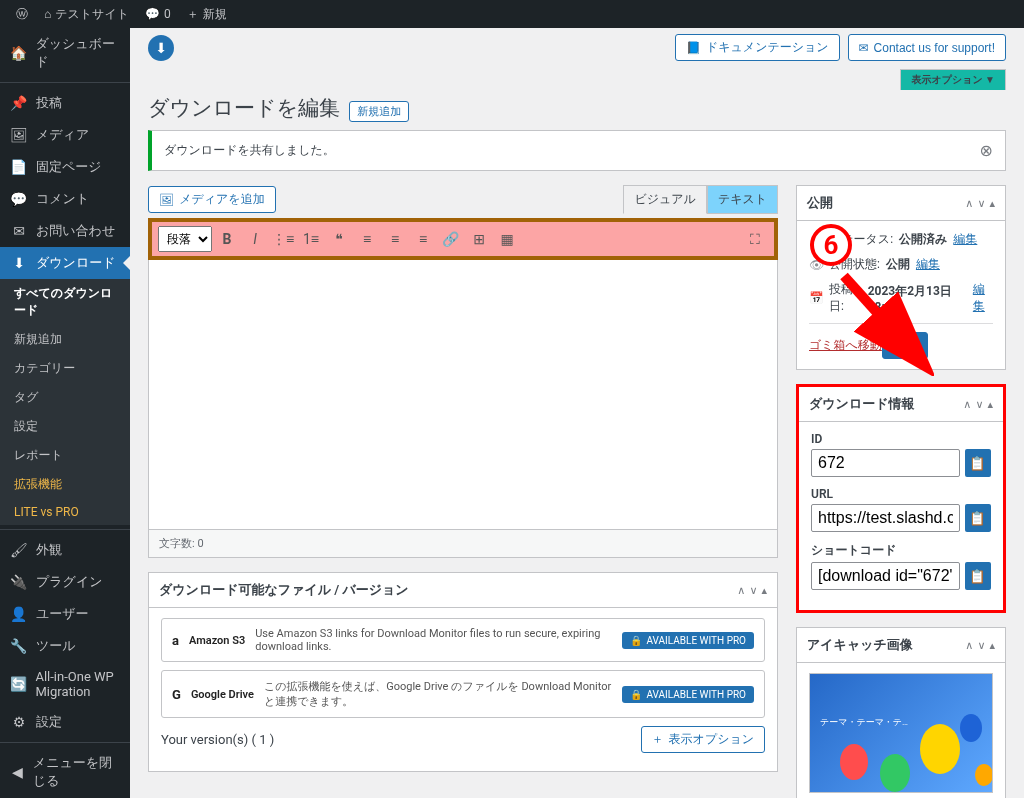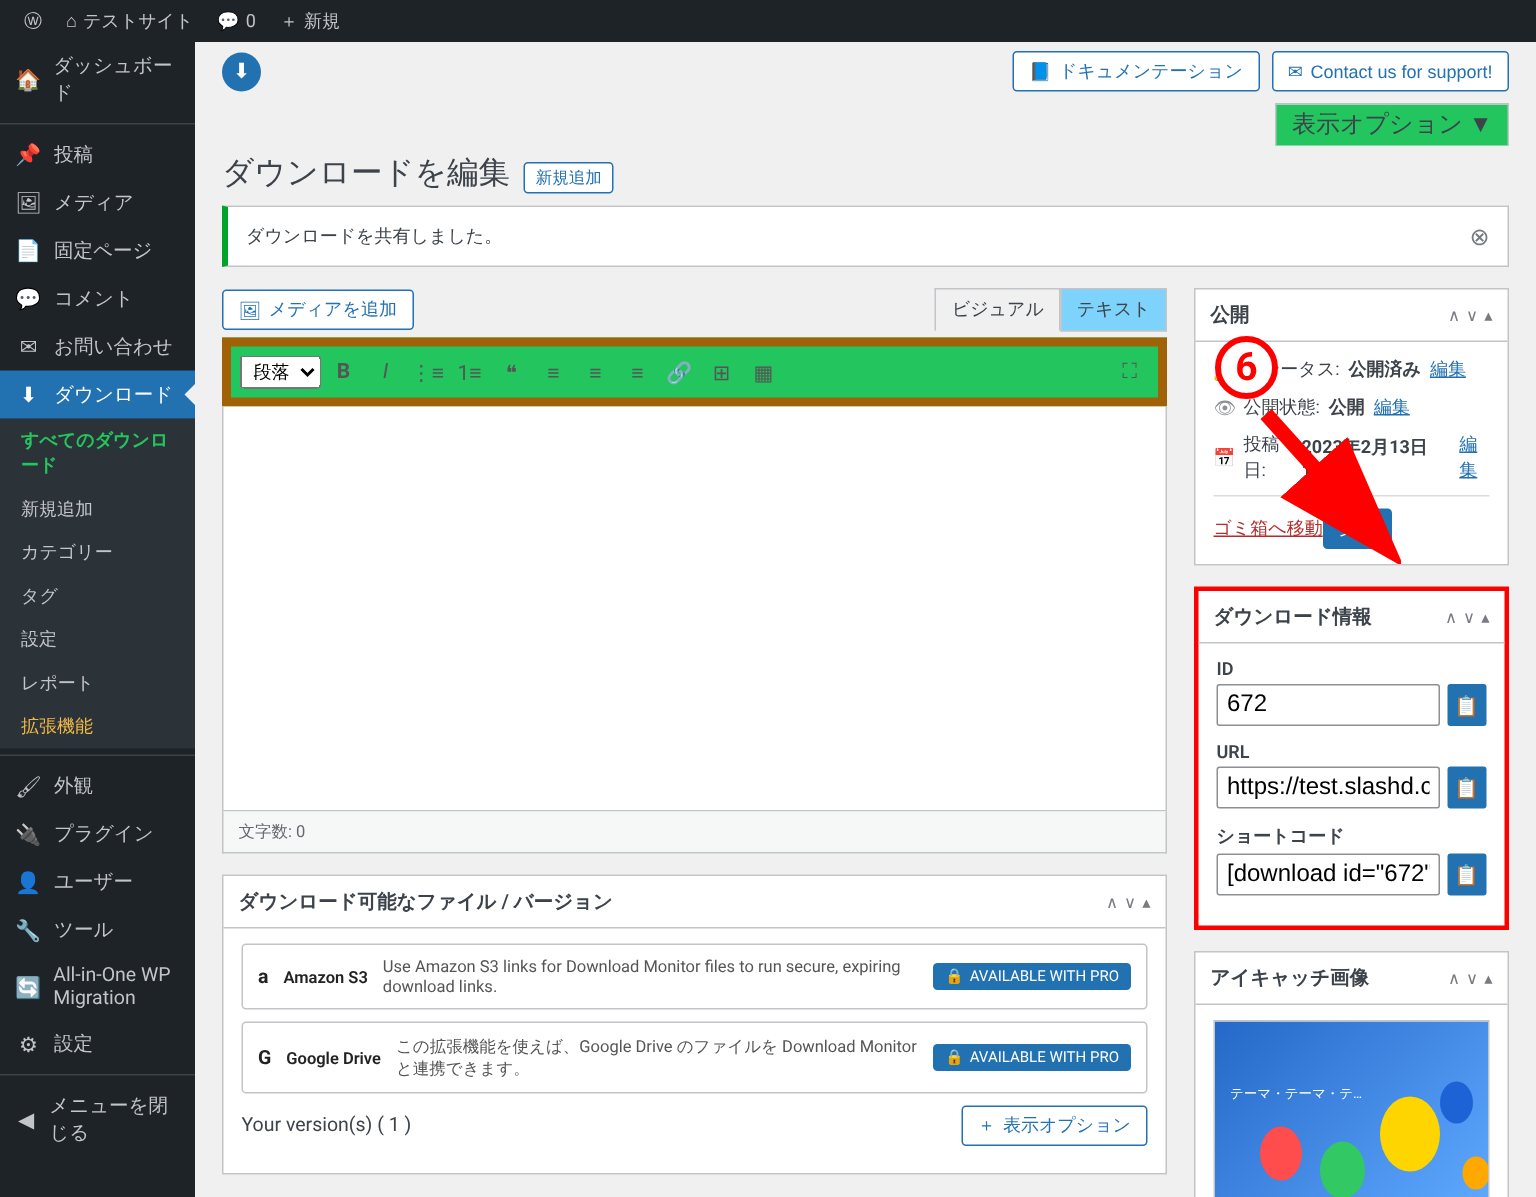--- a/index.html
+++ b/index.html
@@ -9,57 +9,57 @@
 .admin-bar { background: #1d2327; color: #c3c4c7; height: 28px; display: flex; align-items: center; padding: 0 8px; font-size: 12px; }
 .admin-bar .ab-item { display: flex; align-items: center; gap: 4px; padding: 0 8px; cursor: pointer; }
 
 
 .sidebar { position: absolute; top: 28px; left: 0; width: 130px; bottom: 0; background: #1d2327; color: #c3c4c7; font-size: 13px; }
 .menu-item { display: flex; align-items: center; gap: 8px; padding: 7px 10px; cursor: pointer; }
 .menu-item.current { background: #2271b1; color: #fff; position: relative; }
 .menu-item.current::after { content: ""; position: absolute; right: -1px; top: 50%; transform: translateY(-50%); border: 8px solid transparent; border-right-color: #f0f0f1; }
 .submenu { background: #2c3338; }
 .submenu .sub-item { padding: 6px 12px 6px 14px; font-size: 12px; cursor: pointer; color: #c3c4c7; }
-.submenu .sub-item.active { color: #22c55e; font-weight: 600; }
+.submenu .sub-item.active { color: #ffffff; font-weight: 600; }
 .submenu .sub-item.orange { color: #f0b849; }
 .menu-sep { border-top: 1px solid #3c434a; margin: 4px 0; }
 .mi-icon { width: 18px; text-align: center; font-size: 14px; }
 
 
 .main { position: absolute; top: 28px; left: 130px; right: 0; bottom: 0; overflow: auto; padding: 6px 18px 30px 18px; }
 .topbar { display: flex; justify-content: space-between; align-items: center; margin-bottom: 8px; }
 .circle-icon { width: 26px; height: 26px; border-radius: 50%; background: #2271b1; color: #fff; display: flex; align-items: center; justify-content: center; font-size: 14px; }
 .top-links { display: flex; gap: 8px; }
 .btn { border: 1px solid #2271b1; background: #fff; color: #2271b1; padding: 4px 10px; border-radius: 3px; font-size: 12px; cursor: pointer; display: inline-flex; align-items: center; gap: 5px; }
 .btn-primary { background: #2271b1; color: #fff; border-color: #2271b1; }
 .btn-sm { padding: 2px 7px; font-size: 11px; }
 
 .screen-options { display: flex; justify-content: flex-end; margin-bottom: 4px; }
-.screen-options-tab { border: 1px solid #c3c4c7; border-bottom: none; background: #22c55e; padding: 3px 10px; font-size: 16px; cursor: pointer; }
+.screen-options-tab { border: 1px solid #c3c4c7; border-bottom: none; background: #14b8a6; padding: 3px 10px; font-size: 10px; cursor: pointer; font-weight: bold; }
 
 h1.page-title { font-size: 21px; font-weight: 400; display: inline-block; margin-right: 6px; }
 .notice { border: 1px solid #c3c4c7; border-left: 4px solid #00a32a; background: #fff; padding: 10px 12px; margin: 8px 0 14px 0; display: flex; justify-content: space-between; align-items: center; font-size: 12px; }
 .notice .dismiss { color: #787c82; cursor: pointer; font-size: 16px; }
 
 .columns { display: flex; gap: 18px; }
 .col-main { flex: 1; min-width: 0; }
 .col-side { width: 210px; }
 
 .title-input { width: 100%; padding: 6px 10px; font-size: 18px; border: 1px solid #8c8f94; border-radius: 3px; background: #fff; margin-bottom: 12px; }
 
 .media-btn-row { display: flex; justify-content: space-between; align-items: center; margin-bottom: 4px; }
 .editor-tabs { display: flex; align-items: center; }
 .editor-tab { padding: 5px 10px; border: 1px solid #c3c4c7; background: #7dd3fc; font-size: 12px; cursor: pointer; }
 .editor-tab.active { background: #f0f0f1; border-bottom-color: #f0f0f1; }
 
-.editor-toolbar { background: #22c55e; border: 6px solid #a16207; padding: 4px 6px; display: flex; align-items: center; gap: 2px; }
+.editor-toolbar { background: #fca5a5; border: 4px solid #a16207; padding: 4px 6px; display: flex; gap: 2px; }
 .editor-toolbar select { font-size: 12px; padding: 2px 4px; }
 .tb-btn { width: 26px; height: 26px; display: inline-flex; align-items: center; justify-content: center; cursor: pointer; color: #555; font-size: 14px; border-radius: 2px; }
 .editor-area { background: #fff; border: 1px solid #c3c4c7; border-top: none; min-height: 270px; }
-.editor-status { background: #f6f7f7; border: 1px solid #c3c4c7; border-top: none; padding: 6px 10px; display: flex; justify-content: flex-start; font-size: 11px; color: #646970; }
+.editor-status { background: #f6f7f7; border: 1px solid #c3c4c7; border-top: none; padding: 6px 10px; display: flex; justify-content: flex-end; font-size: 11px; color: #646970; flex-direction: column; }
 
 .postbox { background: #fff; border: 1px solid #c3c4c7; margin-bottom: 14px; }
 .postbox-header { display: flex; justify-content: space-between; align-items: center; padding: 8px 10px; border-bottom: 1px solid #c3c4c7; }
 .postbox-header h2 { font-size: 13px; font-weight: 600; }
 .postbox-toggles { display: flex; gap: 4px; color: #787c82; }
 .postbox-toggles span { cursor: pointer; font-size: 11px; }
 .postbox-body { padding: 10px 12px; }
 .pub-row { display: flex; align-items: center; gap: 6px; font-size: 12px; margin-bottom: 8px; }
 .pub-row .micon { width: 14px; color: #8c8f94; }
 .pub-actions { display: flex; justify-content: flex-start; align-items: center; border-top: 1px solid #dcdcde; padding-top: 8px; margin-top: 4px; }
@@ -130,20 +130,21 @@
       <span>ダウンロード</span>
     </div>
   <div class="submenu">
     <div class="sub-item active">すべてのダウンロード</div>
     <div class="sub-item">新規追加</div>
     <div class="sub-item">カテゴリー</div>
     <div class="sub-item">タグ</div>
     <div class="sub-item">設定</div>
     <div class="sub-item">レポート</div>
     <div class="sub-item orange">拡張機能</div>
+    <div class="sub-item orange">LITE vs PRO</div>
   </div>
   <div class="menu-sep"></div>
   <div class="menu-item">
       <span class="mi-icon">🖌</span>
       <span>外観</span>
     </div>
   <div class="menu-item">
       <span class="mi-icon">🔌</span>
       <span>プラグイン</span>
     </div>

